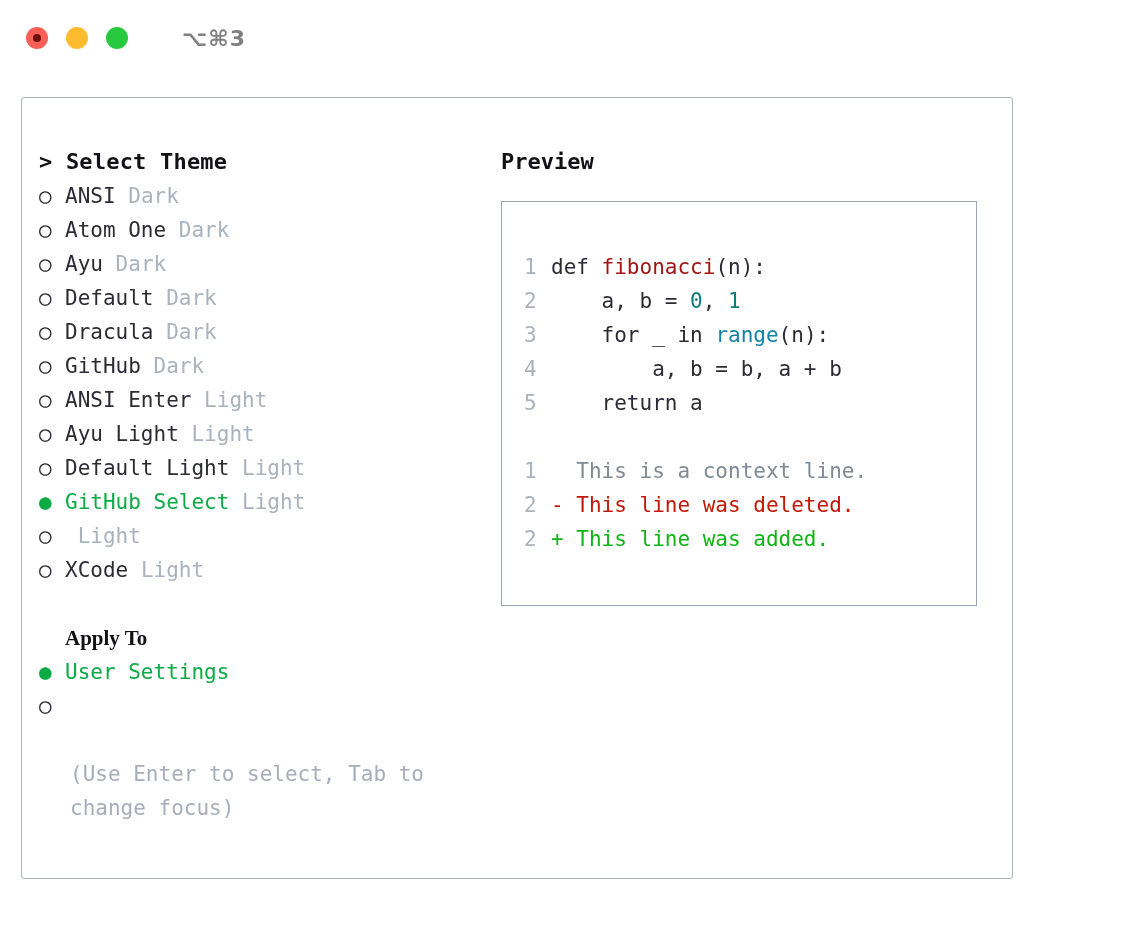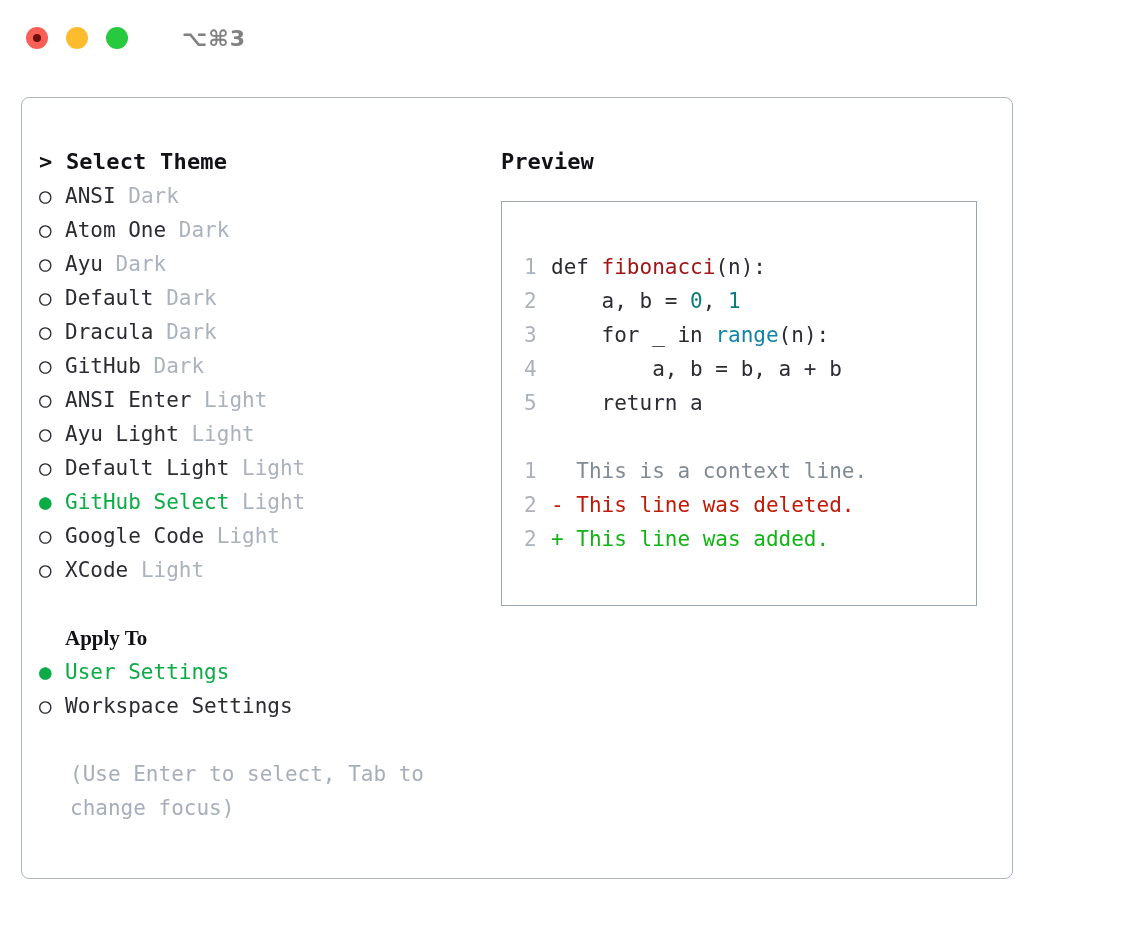--- a/index.html
+++ b/index.html
@@ -67,21 +67,21 @@
   }
 
   
   .panel {
     position: absolute;
     left: 21px;
     top: 97px;
     width: 992px;
     height: 782px;
     border: 1.5px solid #aab4c0;
-    border-radius: 8px;
+    border-radius: 3px;
     box-sizing: border-box;
     background: #ffffff;
   }
 
   .columns {
     position: absolute;
     left: 0; top: 0;
     width: 100%;
     height: 100%;
   }
@@ -217,31 +217,31 @@
             <div class="theme-row"><span class="bullet">○</span><span class="tname">ANSI</span><span> </span><span class="tkind">Dark</span></div>
             <div class="theme-row"><span class="bullet">○</span><span class="tname">Atom One</span><span> </span><span class="tkind">Dark</span></div>
             <div class="theme-row"><span class="bullet">○</span><span class="tname">Ayu</span><span> </span><span class="tkind">Dark</span></div>
             <div class="theme-row"><span class="bullet">○</span><span class="tname">Default</span><span> </span><span class="tkind">Dark</span></div>
             <div class="theme-row"><span class="bullet">○</span><span class="tname">Dracula</span><span> </span><span class="tkind">Dark</span></div>
             <div class="theme-row"><span class="bullet">○</span><span class="tname">GitHub</span><span> </span><span class="tkind">Dark</span></div>
             <div class="theme-row"><span class="bullet">○</span><span class="tname">ANSI Enter</span><span> </span><span class="tkind">Light</span></div>
             <div class="theme-row"><span class="bullet">○</span><span class="tname">Ayu Light</span><span> </span><span class="tkind">Light</span></div>
             <div class="theme-row"><span class="bullet">○</span><span class="tname">Default Light</span><span> </span><span class="tkind">Light</span></div>
             <div class="theme-row selected"><span class="bullet sel">●</span><span class="tname">GitHub Select</span><span> </span><span class="tkind">Light</span></div>
-            <div class="theme-row"><span class="bullet">○</span><span class="tname">Google Code</span><span> </span><span class="tkind">Light</span></div>
+            <div class="theme-row"><span class="bullet">○</span><span> </span><span class="tkind">Light</span></div>
             <div class="theme-row"><span class="bullet">○</span><span class="tname">XCode</span><span> </span><span class="tkind">Light</span></div>
           </div>
 
         <div class="spacer"></div>
 
         <div class="section-title">Apply To</div>
 
         <div id="apply-list">
             <div class="theme-row selected"><span class="bullet sel">●</span><span class="tname">User Settings</span></div>
-            <div class="theme-row"><span class="bullet">○</span><span class="tname">Workspace Settings</span></div>
+            <div class="theme-row"><span class="bullet">○</span></div>
           </div>
 
         <div class="hint">(Use Enter to select, Tab to change focus)</div>
       </div>
 
       <div class="right-col">
         <div class="preview-title">Preview</div>
 
         <div class="preview-box">
           <div id="code-block">

